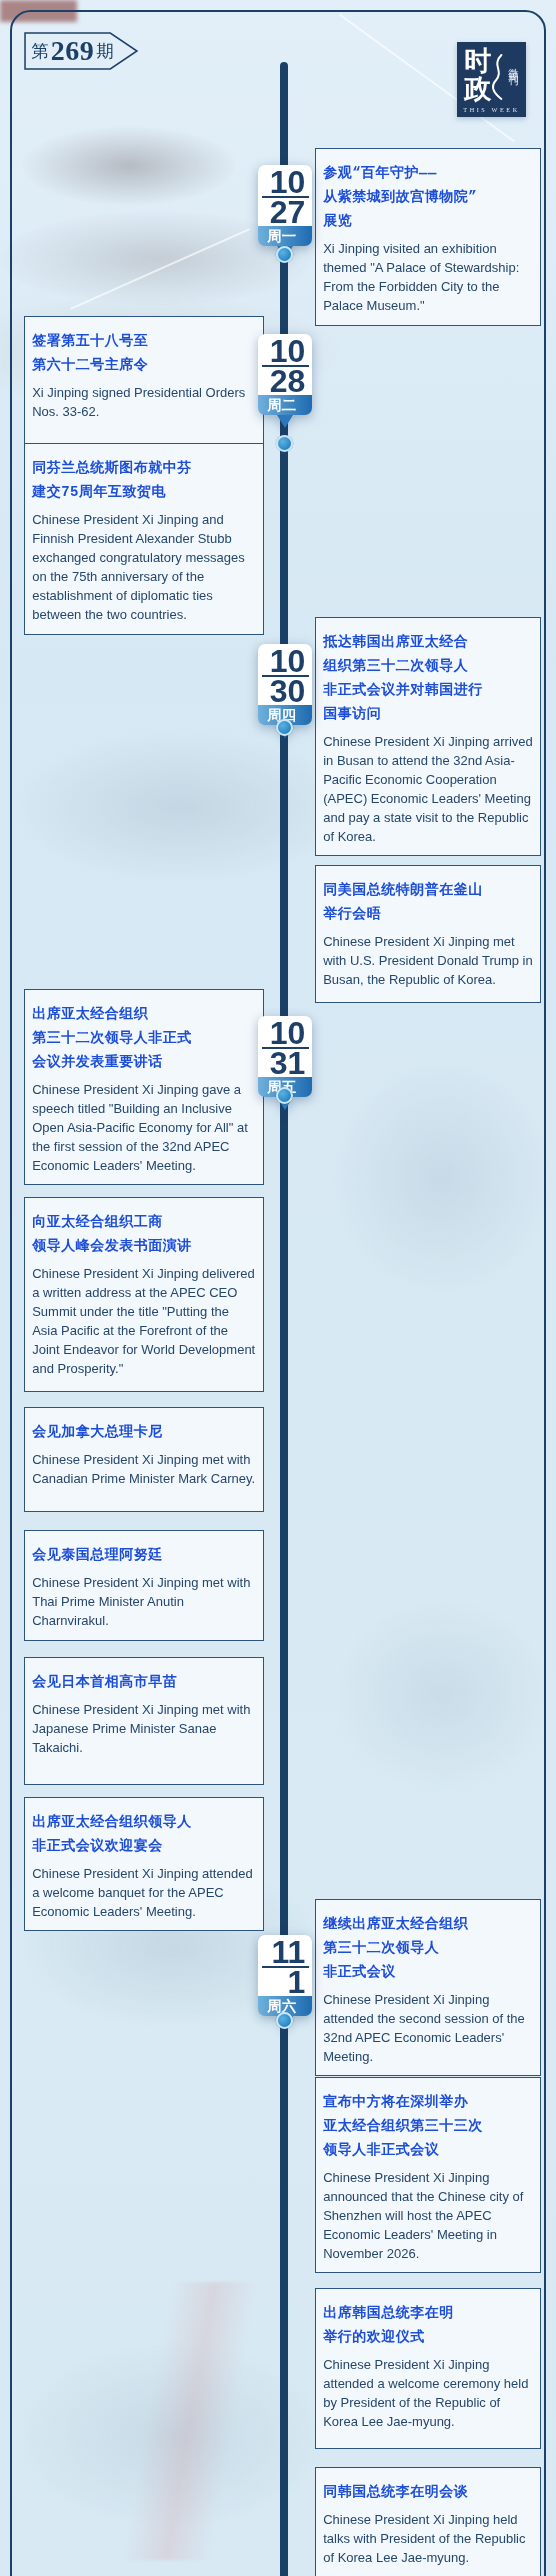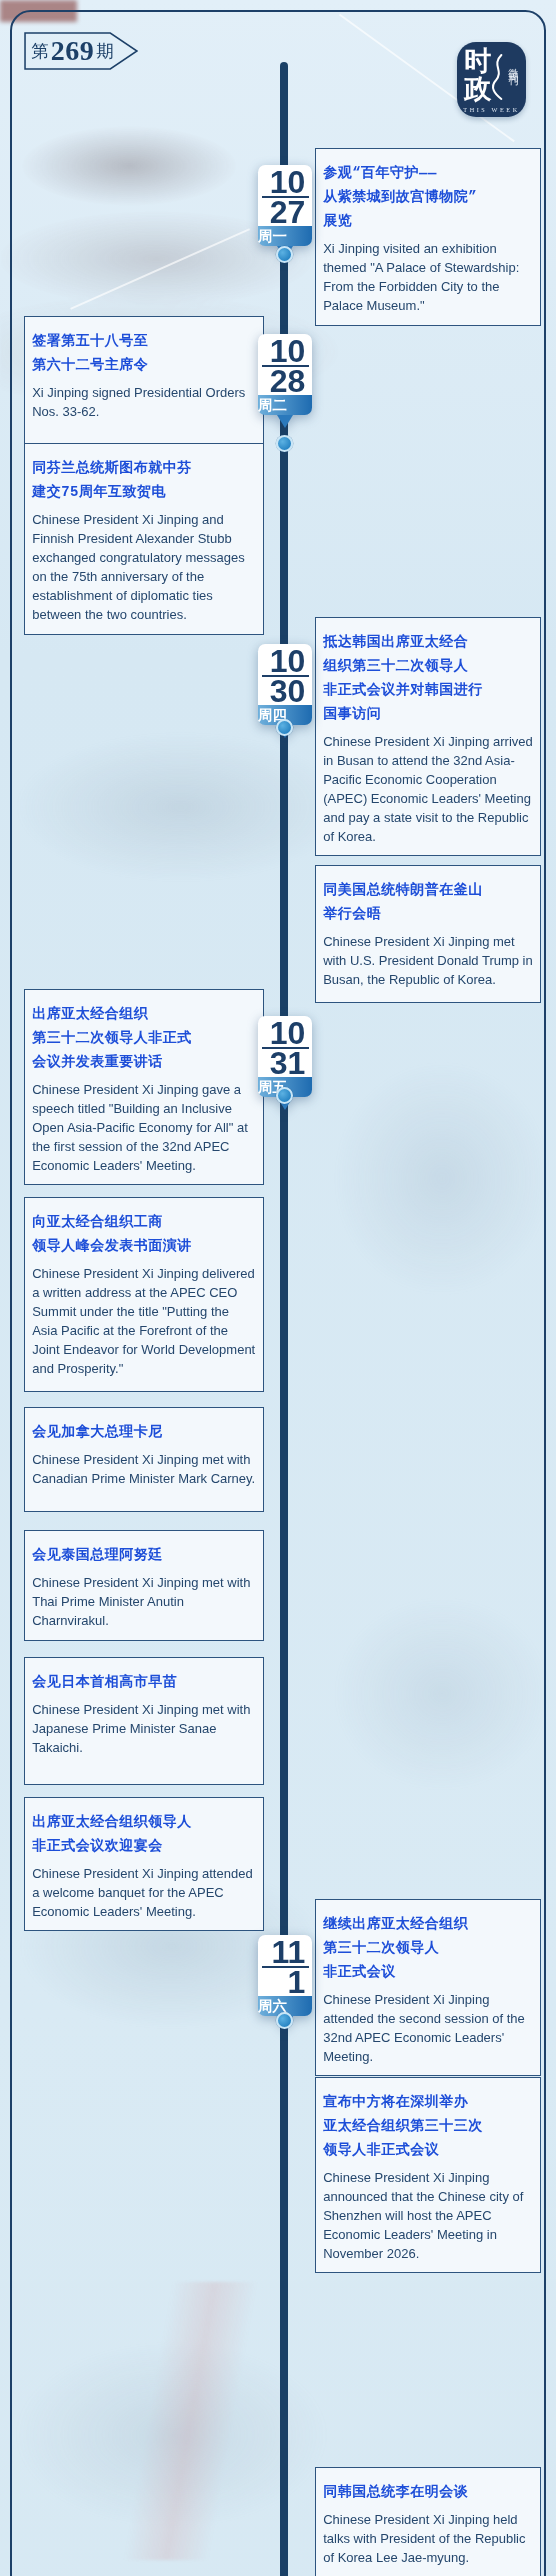--- a/index.html
+++ b/index.html
@@ -40,34 +40,34 @@
   .decor-streak{position:absolute;background:rgba(255,255,255,.65);height:1.5px;z-index:0;}
   
   .issue-badge{position:absolute;left:24px;top:32px;width:114px;height:38px;z-index:5;}
   .issue-badge svg{position:absolute;left:0;top:0;}
   .issue-text{
     position:absolute;left:0;top:0;width:97px;height:38px;display:flex;align-items:center;justify-content:center;
     color:#1d4068;font-family:"Liberation Serif",serif;
   }
   .issue-text .small{font-size:17.5px;}
   .issue-text .big{font-size:28px;font-weight:700;letter-spacing:0.5px;margin:0 2.1px;}
-  .brand-logo{position:absolute;left:457px;top:42px;width:69px;height:75px;background:#1e3a60;z-index:5;box-shadow:0 2.1px 5.2px rgba(23,58,96,.25);border-radius:19px;}
+  .brand-logo{position:absolute;left:457px;top:42px;width:69px;height:75px;background:#1e3a60;z-index:5;box-shadow:0 2.1px 5.2px rgba(23,58,96,.25);}
   .brand-logo .main{position:absolute;left:7.2px;top:5.2px;width:32px;font-family:"Liberation Serif",serif;font-weight:700;font-size:27px;line-height:28px;color:#ffffff;}
   .brand-logo .sub{position:absolute;right:6.2px;top:17.5px;writing-mode:vertical-rl;font-size:10.3px;letter-spacing:3.6px;color:#e9eff6;font-family:"Liberation Serif",serif;}
   .brand-logo .caption{position:absolute;left:0;bottom:4.1px;width:100%;text-align:center;font-size:6.2px;letter-spacing:2.6px;color:#e0e9f3;font-family:"Liberation Serif",serif;}
   .brand-logo svg{position:absolute;left:30px;top:11.3px;}
   
   .timeline-line{position:absolute;left:280px;top:62px;width:8.2px;height:3319px;background:#1a4066;border-radius:4.6px;z-index:1;}
   .date-badge{position:absolute;left:258px;width:54px;z-index:4;filter:drop-shadow(0 3.1px 5.2px rgba(23,61,102,.35));}
   .db-white{background:#ffffff;border-radius:7.2px 7.2px 0 0;padding:4.1px 0 1px 0;}
   .db-month,.db-day{font-size:32px;line-height:26px;font-weight:700;color:#1d3f68;text-align:right;padding-right:6.7px;}
   .db-divider{height:1.5px;background:#1d3f68;margin:1px 3.1px 1px 4.1px;}
   .db-week{
     height:20.6px;border-radius:0 0 7.2px 7.2px;background:linear-gradient(90deg,#6fb0dc,#1e6bb0);
-    color:#ffffff;font-size:14.4px;font-weight:700;line-height:20.6px;text-align:left;padding-right:6.7px;
+    color:#ffffff;font-size:14.4px;font-weight:700;line-height:20.6px;text-align:center;padding-right:6.7px;
   }
   .db-pointer{width:0;height:0;margin:0 auto;border-left:8.2px solid transparent;border-right:8.2px solid transparent;border-top:13.4px solid #2b79bc;}
   .tl-dot{
     position:absolute;left:276px;width:13.4px;height:13.4px;border-radius:50%;z-index:4;
     background:radial-gradient(circle at 35% 35%, #5cb1e2, #1373b8);
     border:2.1px solid #c9e6f7; box-shadow:0 0 0 0.5px rgba(30,80,130,.35);
   }
   
   .card{
     position:absolute;background:#f3f8fc;border:1.5px solid #2d547f;box-sizing:border-box;
@@ -236,19 +236,24 @@
 第三十二次领导人
 非正式会议</div>
     <div class="card-desc">Chinese President Xi Jinping attended the second session of the 32nd APEC Economic Leaders' Meeting.</div>
   </div>
   <div class="card right" style="top:2077px;min-height:194px">
     <div class="card-title">宣布中方将在深圳举办
 亚太经合组织第三十三次
 领导人非正式会议</div>
     <div class="card-desc">Chinese President Xi Jinping announced that the Chinese city of Shenzhen will host the APEC Economic Leaders' Meeting in November 2026.</div>
   </div>
+  <div class="card right" style="top:2288px;min-height:161px">
+    <div class="card-title">出席韩国总统李在明
+举行的欢迎仪式</div>
+    <div class="card-desc">Chinese President Xi Jinping attended a welcome ceremony held by President of the Republic of Korea Lee Jae-myung.</div>
+  </div>
   <div class="card right" style="top:2467px;min-height:109px">
     <div class="card-title">同韩国总统李在明会谈</div>
     <div class="card-desc">Chinese President Xi Jinping held talks with President of the Republic of Korea Lee Jae-myung.</div>
   </div>
 
 </div>
 
 
 </body></html>

